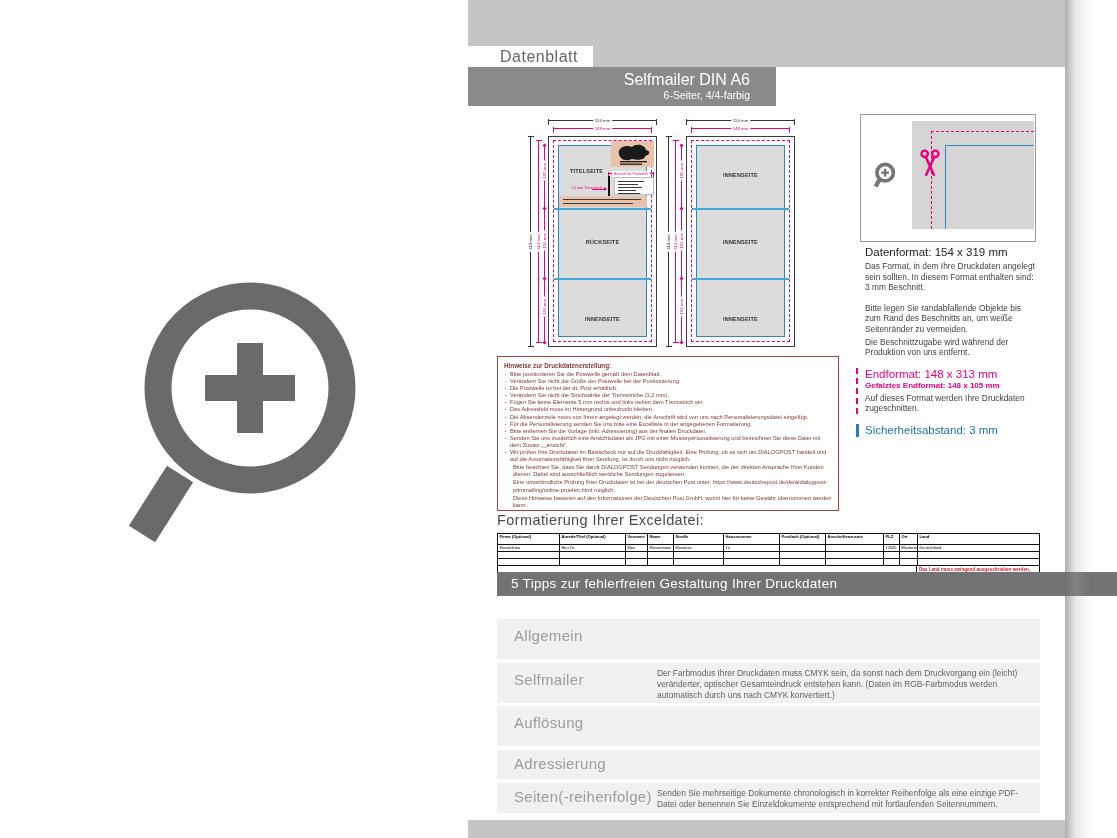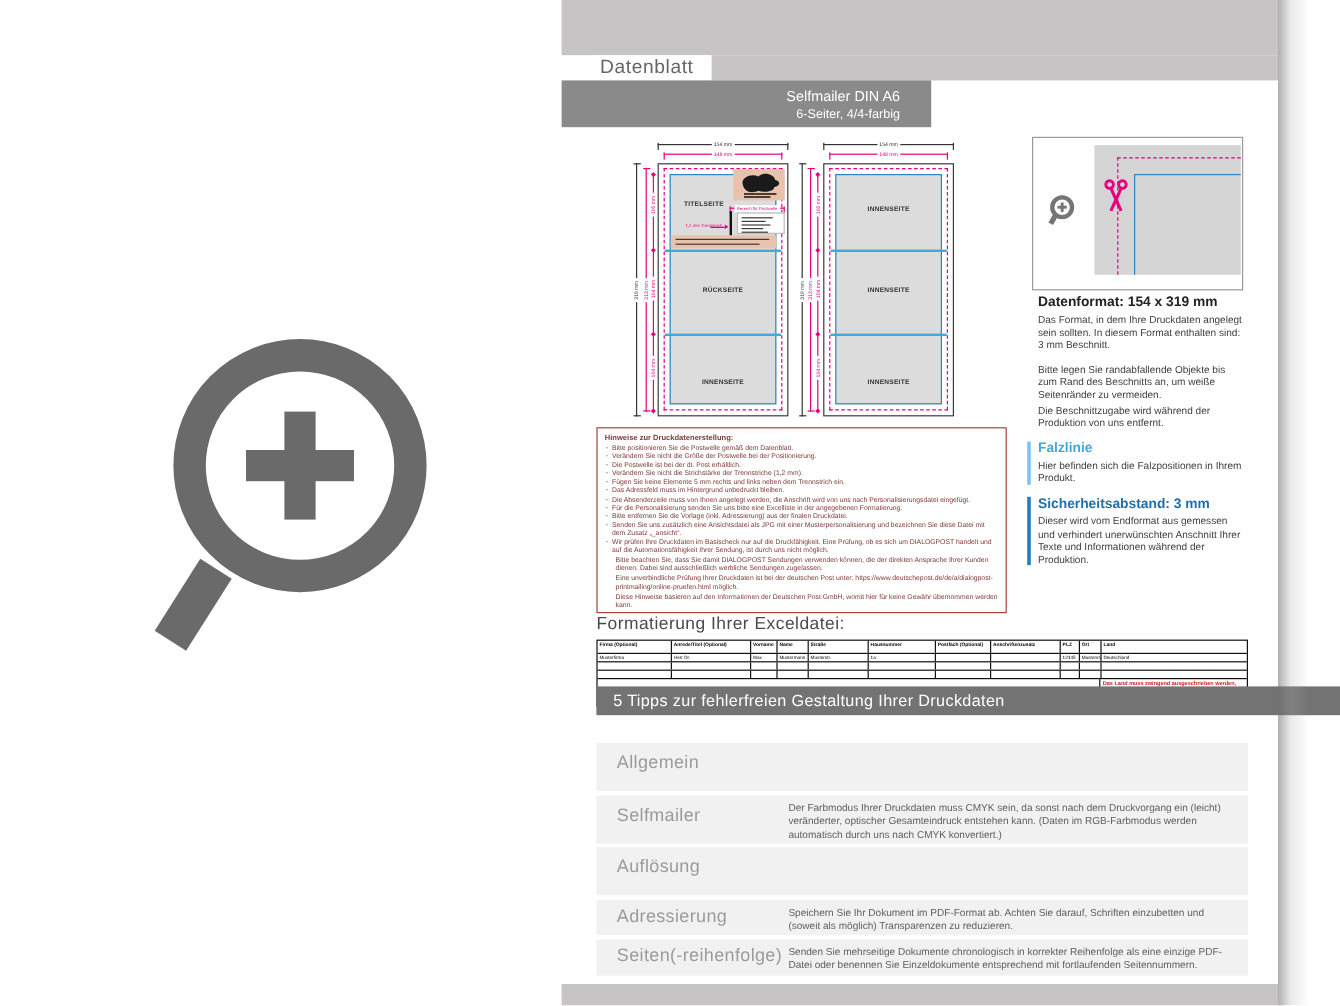--- a/index.html
+++ b/index.html
@@ -14,21 +14,21 @@
   #page{position:absolute;left:468px;top:0;width:597px;height:838px;background:#fff;}
   #page-shadow{position:absolute;left:1065px;top:0;width:26px;height:838px;
     background:linear-gradient(to right,rgba(110,110,110,.55),rgba(170,170,170,.25) 40%,rgba(255,255,255,0));}
   .abs{position:absolute;}
   
   .band{left:0;top:0;width:597px;height:46px;background:var(--band);}
   .band2{left:123px;top:46px;width:474px;height:21px;background:var(--band);}
   .datenblatt{left:25px;top:46px;width:100px;height:22px;background:#fff;
     font-size:16px;color:#666;padding:2px 0 0 7px;letter-spacing:.5px;}
   .prodbar{left:0;top:67px;width:308px;height:39px;background:var(--bar);color:#fff;text-align:right;padding:4px 26px 0 0;}
-  .prodbar .t1{font-size:12px;line-height:18px;}
+  .prodbar .t1{font-size:16px;line-height:18px;}
   .prodbar .t2{font-size:10.5px;line-height:13px;}
   
   .blackrect{border:1px solid #3c3c3c;}
   .dashrect{border:1px dashed var(--magenta);}
   .bluerect{border:1px solid #2e86c1;background:var(--panelgray);}
   .fold{height:2px;background:var(--falz);}
   .seclabel{font-size:5.5px;font-weight:bold;color:#333;letter-spacing:.2px;}
   .ctr{text-align:center;}
   .dimh{height:0;border-top:1px solid #333;}
   .dimh.m{border-top-color:var(--magenta);}
@@ -50,21 +50,21 @@
   .txtbar{position:absolute;height:1.2px;background:#3a3a3a;}
   
   .detailbox{left:392px;top:114px;width:176px;height:128px;border:1px solid #9a9a9a;background:#fff;}
   .swatch{position:absolute;left:51px;top:6px;right:1px;bottom:12px;background:#d5d5d5;}
   .cutv{position:absolute;left:19px;top:10px;bottom:0;border-left:1.6px dashed var(--magenta);}
   .cuth{position:absolute;left:19px;top:10px;right:0;border-top:1.6px dashed var(--magenta);}
   .safev{position:absolute;left:33px;top:24px;bottom:0;border-left:1.6px solid #2e86c1;}
   .safeh{position:absolute;left:33px;top:24px;right:0;border-top:1.6px solid #2e86c1;}
   
   .specs{left:397px;top:246px;width:170px;}
-  .spec-title{font-size:11.5px;font-weight:bold;color:#222;line-height:13px;}
+  .spec-title{font-size:11.5px;font-weight:normal;color:#222;line-height:13px;}
   .spec-body{font-size:8.4px;line-height:10.6px;color:#3f3f3f;margin-top:2px;}
   .spec-blk{margin-bottom:10px;}
   .blk-end{border-left:2px dashed var(--magenta);padding-left:7px;margin-left:-9px;}
   .blk-falz{border-left:3px solid #7fc4e8;padding-left:6px;margin-left:-9px;}
   .blk-safe{border-left:3px solid #2a7ab5;padding-left:6px;margin-left:-9px;}
   .t-end{color:var(--magenta);}
   .t-end2{font-size:8px;font-weight:bold;color:var(--magenta);line-height:10px;}
   .t-falz{color:var(--falz);}
   .t-safe{color:var(--safety);}
   
@@ -251,27 +251,27 @@
       </div>
     </div>
 
     <div class="abs specs">
       <div class="spec-blk">
         <div class="spec-title">Datenformat: 154 x 319 mm</div>
         <div class="spec-body">Das Format, in dem Ihre Druckdaten angelegt sein sollten. In diesem Format enthalten sind: 3 mm Beschnitt.</div>
         <div class="spec-body" style="margin-top:10px;">Bitte legen Sie randabfallende Objekte bis zum Rand des Beschnitts an, um weiße Seitenränder zu vermeiden.</div>
         <div class="spec-body">Die Beschnittzugabe wird während der Produktion von uns entfernt.</div>
       </div>
-      <div class="spec-blk blk-falz">
-        <div class="spec-title t-falz">Falzlinie</div>
-        <div class="spec-body">Hier befinden sich die Falzpositionen in Ihrem Produkt.</div>
+      <div class="spec-blk blk-end">
+        <div class="spec-title t-end">Endformat: 148 x 313 mm</div>
+        <div class="t-end2">Gefalztes Endformat: 148 x 105 mm</div>
+        <div class="spec-body">Auf dieses Format werden Ihre Druckdaten zugeschnitten.</div>
       </div>
       <div class="spec-blk blk-safe">
         <div class="spec-title t-safe">Sicherheitsabstand: 3 mm</div>
-        <div class="spec-body">Dieser wird vom Endformat aus gemessen und verhindert unerwünschten Anschnitt Ihrer Texte und Informationen während der Produktion.</div>
       </div>
     </div>
 
     <div class="abs hinweise">
       <h4>Hinweise zur Druckdatenerstellung:</h4>
       <ul>
         <li class="bullet">Bitte positionieren Sie die Postwelle gemäß dem Datenblatt.</li>
         <li class="bullet">Verändern Sie nicht die Größe der Postwelle bei der Positionierung.</li>
         <li class="bullet">Die Postwelle ist bei der dt. Post erhältlich.</li>
         <li class="bullet">Verändern Sie nicht die Strichstärke der Trennstriche (1,2 mm).</li>
@@ -355,21 +355,20 @@
     </div>
     <div class="abs tiprow" style="top:663px;height:40px;">
       <div class="tiplabel">Selfmailer</div>
       <div class="tiptext">Der Farbmodus Ihrer Druckdaten muss CMYK sein, da sonst nach dem Druckvorgang ein (leicht) veränderter, optischer Gesamteindruck entstehen kann. (Daten im RGB-Farbmodus werden automatisch durch uns nach CMYK konvertiert.)</div>
     </div>
     <div class="abs tiprow" style="top:706px;height:40px;">
       <div class="tiplabel">Auflösung</div>
     </div>
     <div class="abs tiprow" style="top:750px;height:29px;">
       <div class="tiplabel" style="top:5px;">Adressierung</div>
-      <div class="tiptext">Speichern Sie Ihr Dokument im PDF-Format ab. Achten Sie darauf, Schriften einzubetten und (soweit als möglich) Transparenzen zu reduzieren.</div>
     </div>
     <div class="abs tiprow" style="top:783px;height:30px;">
       <div class="tiplabel" style="top:5px;">Seiten(-reihenfolge)</div>
       <div class="tiptext">Senden Sie mehrseitige Dokumente chronologisch in korrekter Reihenfolge als eine einzige PDF-Datei oder benennen Sie Einzeldokumente entsprechend mit fortlaufenden Seitennummern.</div>
     </div>
 
     <div class="abs footband"></div>
   </div>
 
   <div id="page-shadow"></div>

